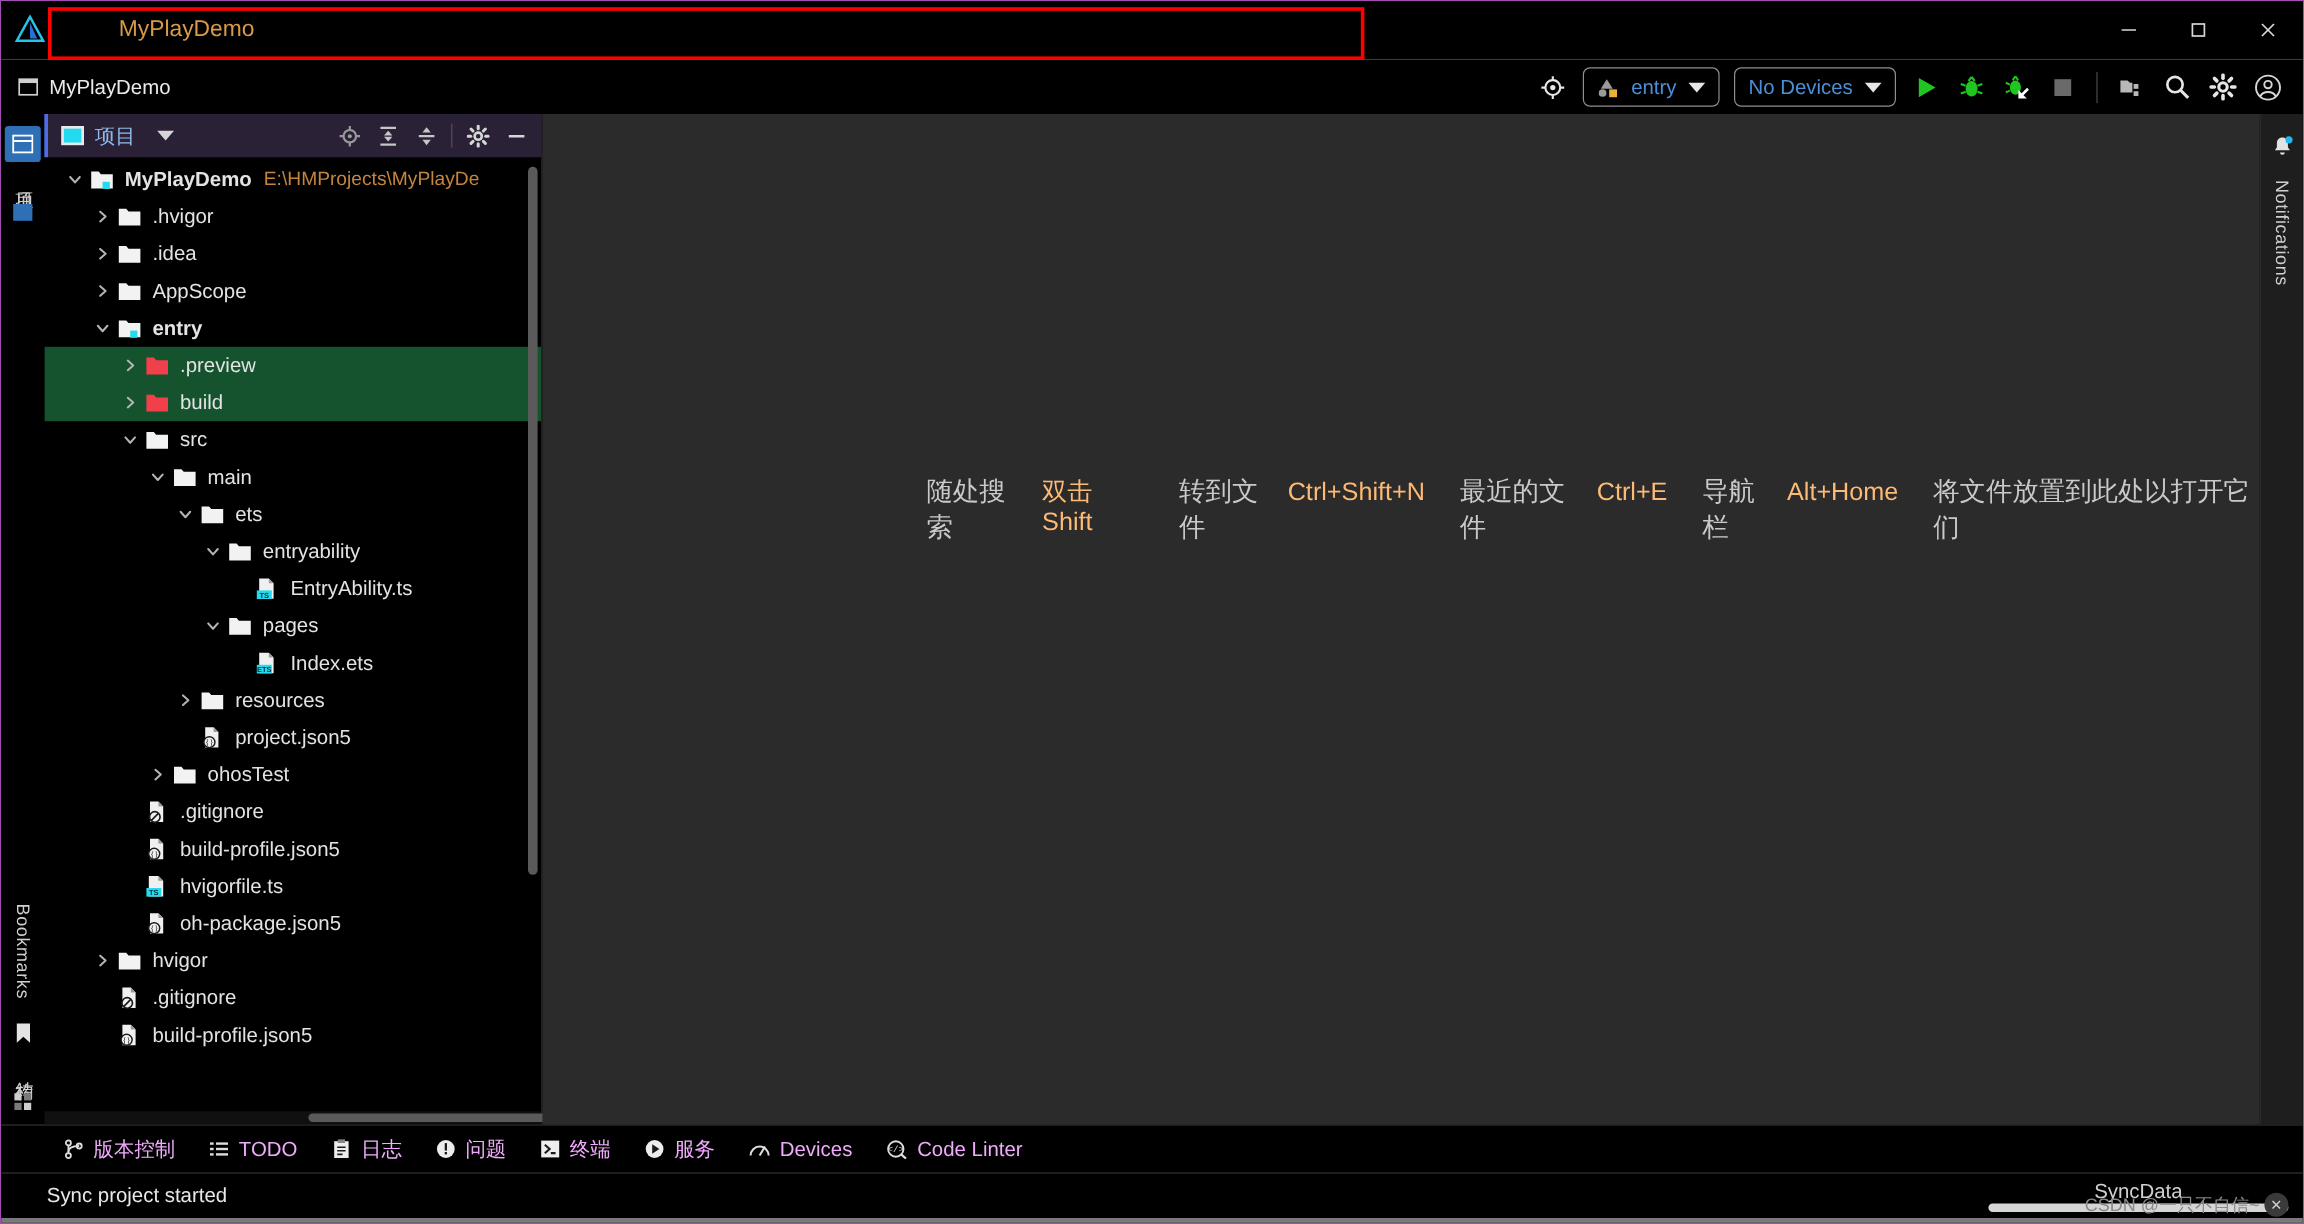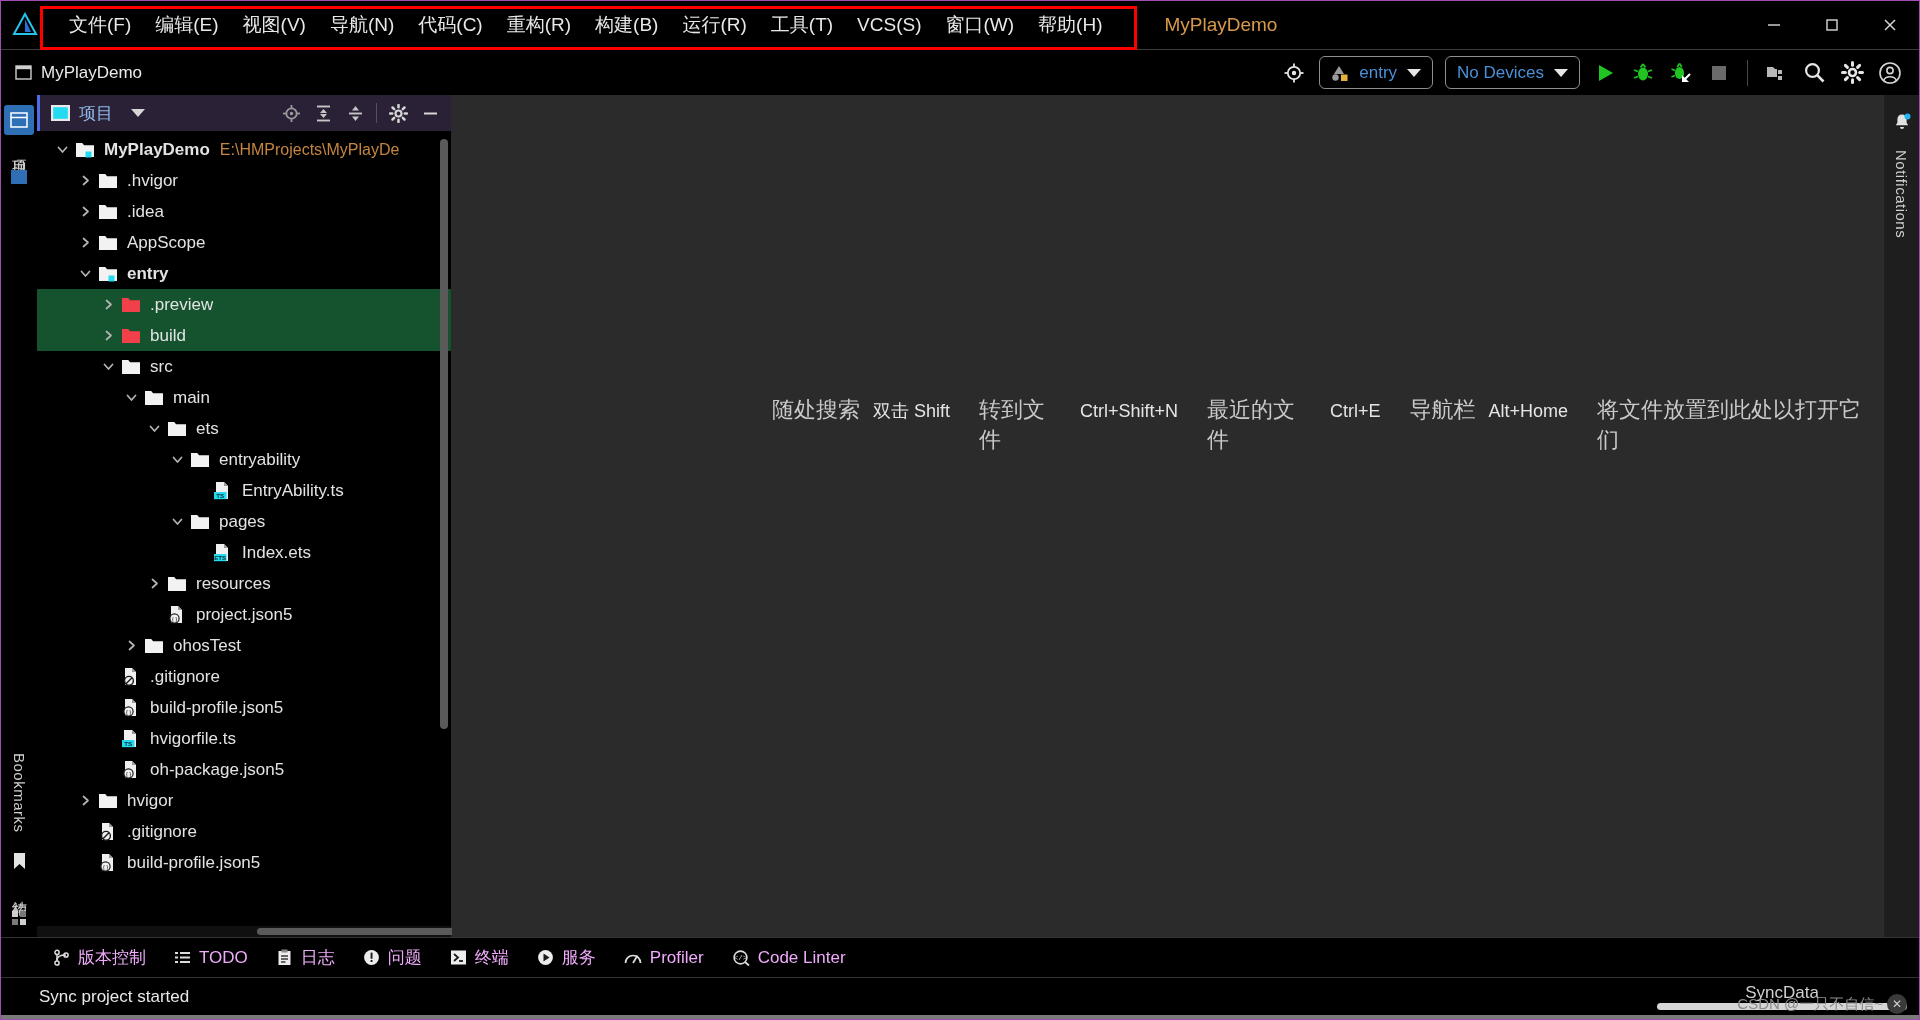--- a/index.html
+++ b/index.html
@@ -244,21 +244,21 @@
     display: flex;
   }
   .shortcuts {
     margin-top: 300px;
     margin-left: 320px;
     display: flex; flex-direction: row;
     gap: 29px;
   }
   .sc-row { display: flex; align-items: baseline; gap: 13px; }
   .sc-label { color: #c9c9c9; font-size: 22px; }
-  .sc-key { color: #e5e5e5; font-size: 18px; }
+  .sc-key { color: #fdba74; font-size: 21px; }
 
   
   .bottombar {
     height: 40px; flex: 0 0 40px;
     background: #000000;
     border-top: 1px solid #333;
     display: flex; align-items: center;
     padding-left: 38px;
     gap: 0;
   }
@@ -321,34 +321,20 @@
 <div id="app">
 
   <div class="titlebar">
     <div class="app-logo">
       <svg width="26" height="26" viewBox="0 0 26 26">
         <polygon points="13,2 24,22 2,22" fill="none" stroke="#27c4e8" stroke-width="2"></polygon>
         <polygon points="13,7 19,20 13,20" fill="#2a6fd6"></polygon>
       </svg>
     </div>
 
-    <div class="menubar" id="menubar">
-        <div class="menu-item">文件(F)</div>
-        <div class="menu-item">编辑(E)</div>
-        <div class="menu-item">视图(V)</div>
-        <div class="menu-item">导航(N)</div>
-        <div class="menu-item">代码(C)</div>
-        <div class="menu-item">重构(R)</div>
-        <div class="menu-item">构建(B)</div>
-        <div class="menu-item">运行(R)</div>
-        <div class="menu-item">工具(T)</div>
-        <div class="menu-item">VCS(S)</div>
-        <div class="menu-item">窗口(W)</div>
-        <div class="menu-item">帮助(H)</div>
-      </div>
 
     <div class="win-project-title">MyPlayDemo</div>
 
     <div class="red-outline"></div>
 
     <div class="winctl">
       <div class="winbtn">
         <svg width="16" height="16" viewBox="0 0 16 16">
             <line x1="2" y1="8" x2="14" y2="8" stroke="#d8d8d8" stroke-width="1.4"></line>
           </svg>
@@ -1021,21 +1007,21 @@
         </span>
         <span>服务</span>
       </div>
       <div class="bb-item">
         <span style="display: flex; align-items: center;">
           <svg width="18" height="17" viewBox="0 0 18 17">
             <path d="M1.5 14 a7.5 7.5 0 0 1 15 0" fill="none" stroke="#ddd" stroke-width="1.7"></path>
             <line x1="9" y1="14" x2="13.5" y2="6.5" stroke="#ddd" stroke-width="1.7"></line>
           </svg>
         </span>
-        <span>Profiler</span>
+        <span>Devices</span>
       </div>
       <div class="bb-item">
         <span style="display: flex; align-items: center;">
           <svg width="18" height="17" viewBox="0 0 18 17">
             <circle cx="8.5" cy="8.5" r="6.4" fill="none" stroke="#ddd" stroke-width="1.6"></circle>
             <text x="8.5" y="11.4" font-size="7.6" font-family="Liberation Mono,monospace" fill="#ddd" text-anchor="middle">&lt;/&gt;</text>
             <line x1="13" y1="13" x2="17" y2="16.5" stroke="#ddd" stroke-width="1.8"></line>
           </svg>
         </span>
         <span>Code Linter</span>

